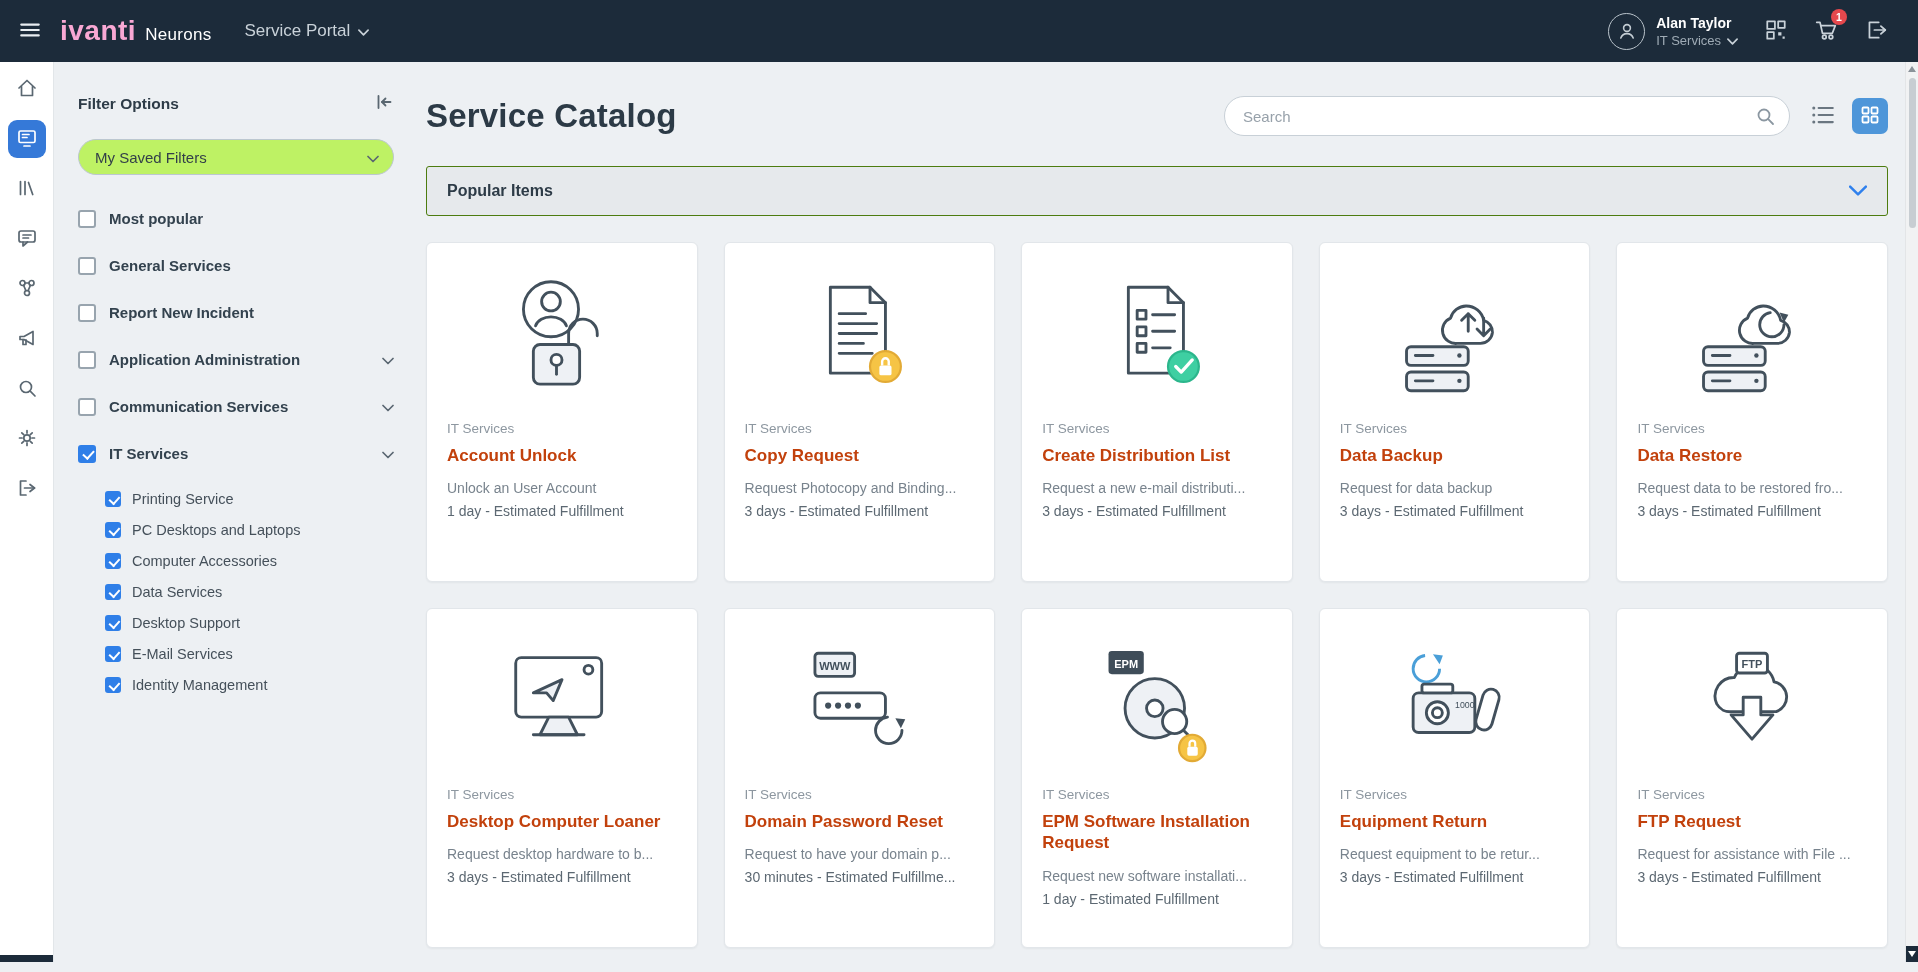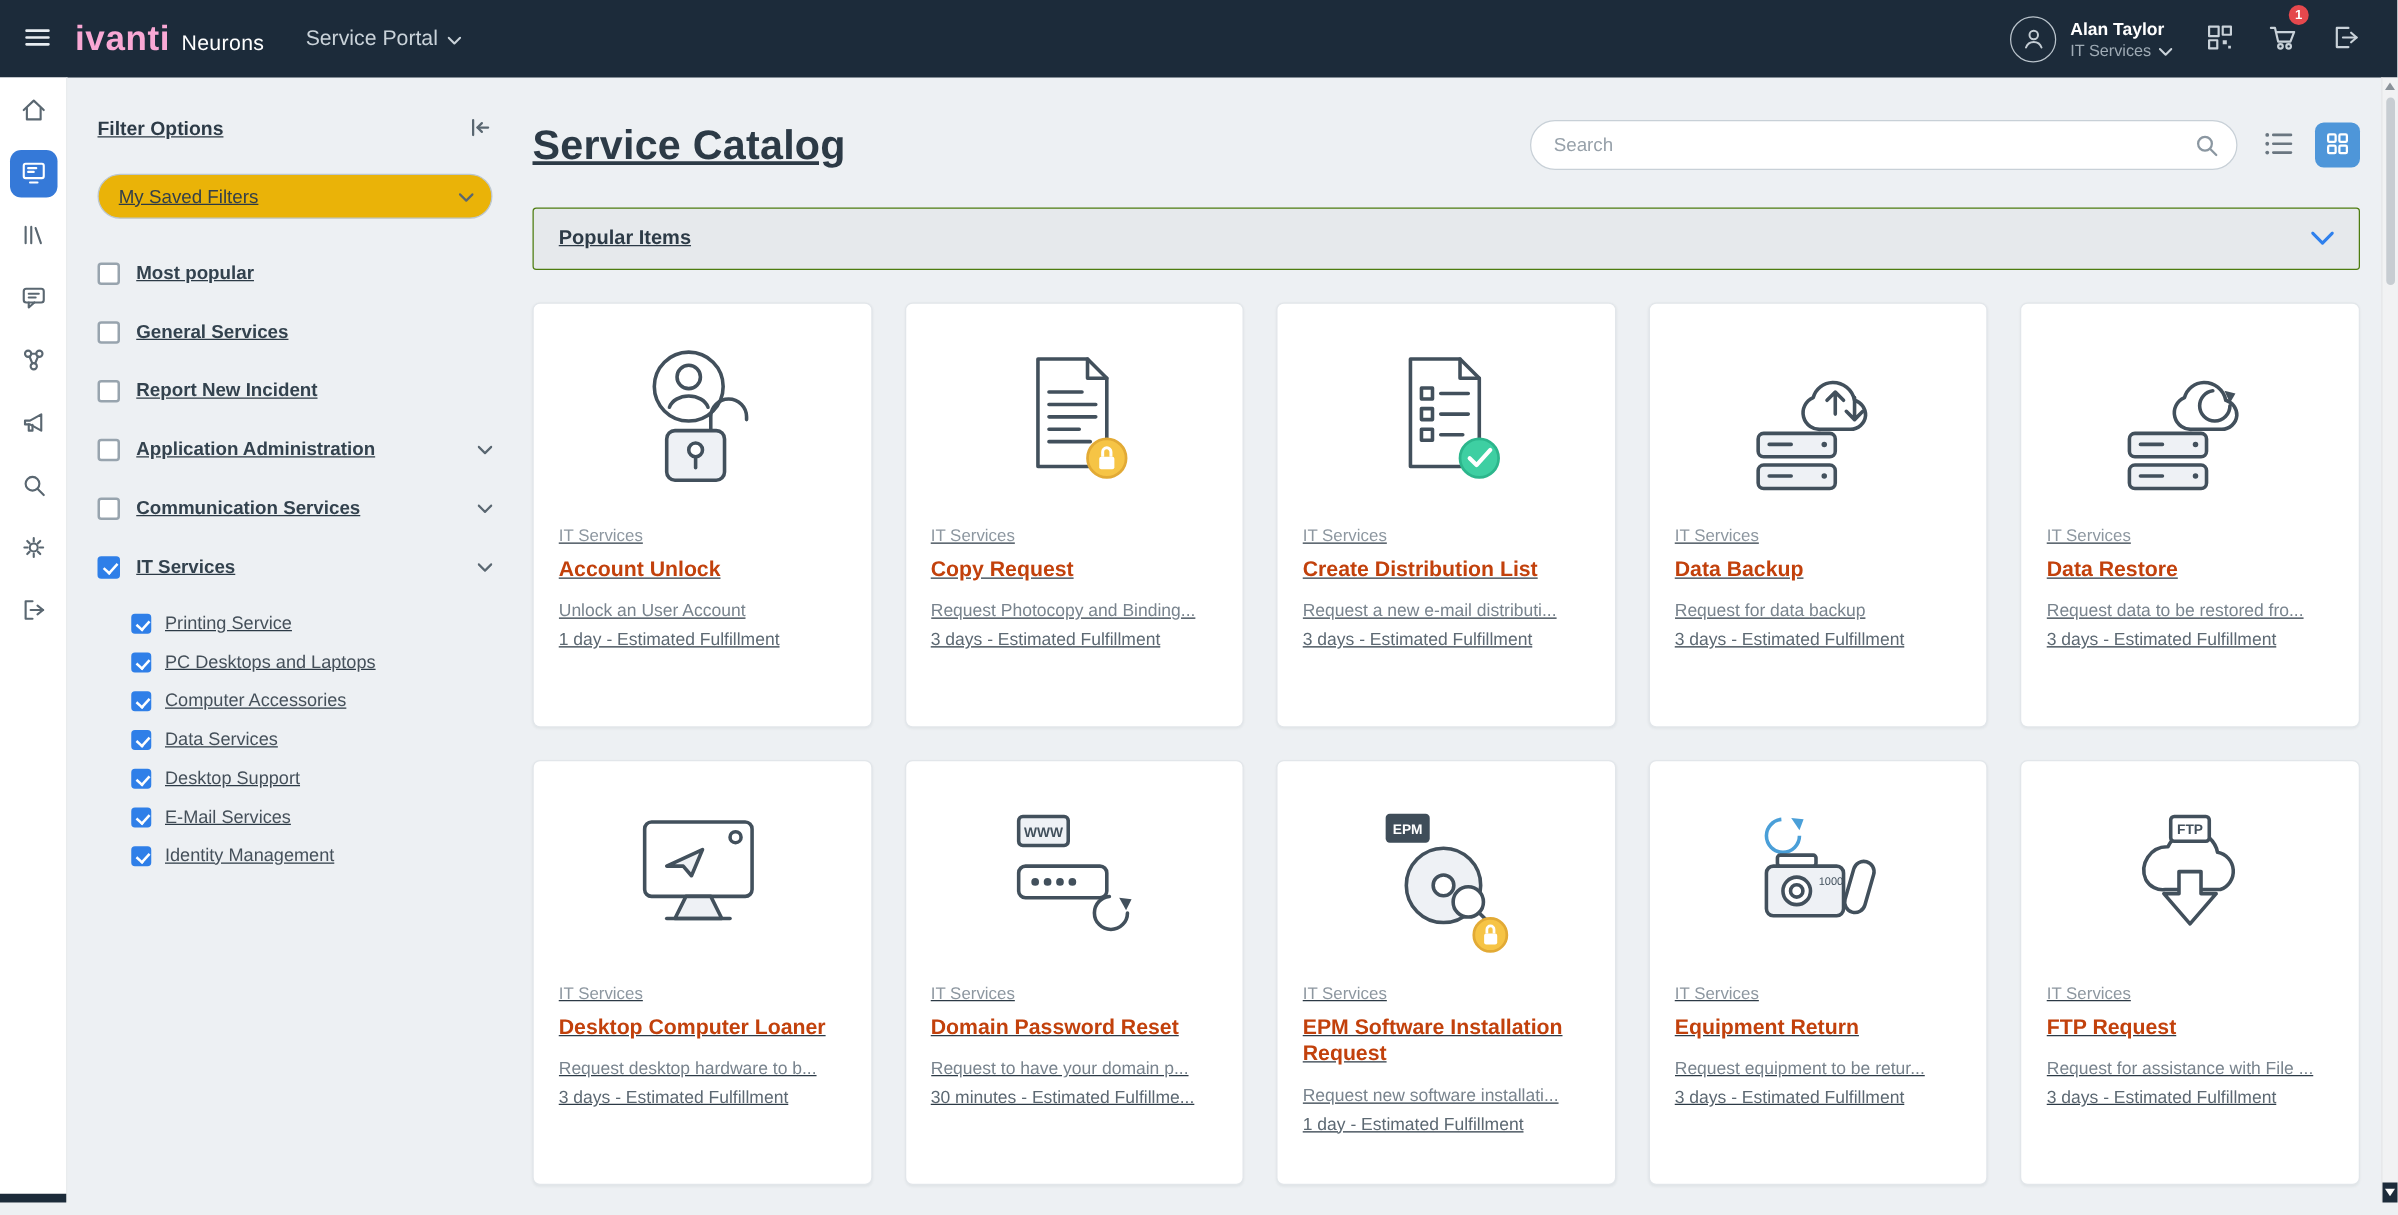--- a/index.html
+++ b/index.html
@@ -12,45 +12,45 @@
   }
   
   .topbar { height:62px; background:#1c2b3a; display:flex; align-items:center; padding:0 30px 0 0; }
   .menu-btn { width:60px; height:62px; background:transparent; border:none; display:flex; align-items:center; justify-content:center; cursor:pointer; }
   .menu-btn svg { width:24px; height:24px; stroke:#e8edf1; stroke-width:2; fill:none; stroke-linecap:round; }
   .brand { display:flex; align-items:baseline; gap:9px; }
   .brand-ivanti { color:#f9a8d4; font-size:28px; font-weight:700; letter-spacing:.5px; }
   .brand-neurons { color:#fff; font-size:17px; font-weight:400; letter-spacing:.3px; }
   .portal { display:flex; align-items:center; gap:8px; margin-left:16px; padding-left:16px; border-left:1px solid #44556a00; color:#c9d2d9; font-size:17px; cursor:pointer; }
   .chev-sm svg { width:11px; height:7px; stroke:#c9d2d9; stroke-width:1.8; fill:none; stroke-linecap:round; stroke-linejoin:round; }
-  .top-right { margin-left:auto; display:flex; gap:26px; }
+  .top-right { margin-left:auto; display:flex; align-items:center; gap:26px; }
   .user { display:flex; align-items:center; gap:11px; cursor:pointer; }
   .avatar { width:37px; height:37px; border-radius:50%; border:1.6px solid #b9c3cb; display:flex; align-items:center; justify-content:center; }
   .avatar svg { width:22px; height:22px; stroke:#c3ccd3; stroke-width:1.6; fill:none; stroke-linecap:round; }
   .user-name { font-size:14px; font-weight:700; color:#fff; line-height:1.35; }
   .user-role { font-size:13px; color:#9fabb5; display:flex; align-items:center; gap:6px; }
   .hicon-btn { background:none; border:none; padding:0; cursor:pointer; position:relative; }
   .hicon-btn svg { width:24px; height:24px; stroke:#c9d2d9; stroke-width:1.6; fill:none; stroke-linecap:round; stroke-linejoin:round; }
   .badge { position:absolute; top:-9px; right:-9px; background:#e5484d; color:#fff; font-size:10.5px; font-weight:700; min-width:16px; height:16px; padding:0 3px; border-radius:9px; display:flex; align-items:center; justify-content:center; }
   
-  .shell { display:flex; height:900px; position:relative;text-decoration:underline; }
+  .shell { display:flex; height:900px; position:relative; }
   
   .rail { width:54px; background:#fff; border-right:1px solid #e2e6e9; display:flex; flex-direction:column; align-items:center; padding-top:8px; gap:12px; position:relative; flex:none; }
   .rail-item { width:38px; height:38px; border-radius:9px; display:flex; align-items:center; justify-content:center; cursor:pointer; background:transparent; border:none; padding:0; }
   .rail-item svg { width:22px; height:22px; stroke:#5a6771; stroke-width:1.7; fill:none; stroke-linecap:round; stroke-linejoin:round; }
   .rail-item.selected { background:#3579d8; }
   .rail-item.selected svg { stroke:#fff; }
   .rail-bottom { position:absolute; bottom:0; left:0; width:100%; height:7px; background:#1c2b3a; }
   
   .sidebar { width:366px; flex:none; padding:30px 26px 0 24px; }
   .sb-head { display:flex; align-items:center; justify-content:space-between; }
   .sb-title { font-size:15.5px; font-weight:700; color:#2d3b47; }
   .collapse-btn { background:none; border:none; padding:0; cursor:pointer; }
   .collapse-btn svg { width:20px; height:20px; stroke:#5a6771; stroke-width:1.8; fill:none; stroke-linecap:round; stroke-linejoin:round; }
-  .saved { margin-top:24px; height:36px; border:1px solid #bcc7d0; border-radius:18px; background:#eab308; display:flex; align-items:center; justify-content:space-between; padding:0 14px 0 16px; font-size:15px; color:#333f49; cursor:pointer; }
+  .saved { margin-top:24px; height:36px; border:1px solid #bcc7d0; border-radius:18px; background:#bef264; display:flex; align-items:center; justify-content:space-between; padding:0 14px 0 16px; font-size:15px; color:#333f49; cursor:pointer; }
   .saved .chev svg { width:12px; height:8px; stroke:#5a6771; stroke-width:1.7; fill:none; stroke-linecap:round; stroke-linejoin:round; }
   .filters { margin-top:20px; }
   .filter-row { display:flex; align-items:center; height:47px; gap:13px; cursor:pointer; }
   .flabel { font-size:15px; font-weight:700; color:#33424e; }
   .filter-row .chev { margin-left:auto; }
   .chev svg { width:12px; height:8px; stroke:#5a6771; stroke-width:1.7; fill:none; stroke-linecap:round; stroke-linejoin:round; }
   .cb { width:18px; height:18px; border:2px solid #98a4ae; border-radius:3px; background:#fff; position:relative; flex:none; }
   .cb.checked { background:#2f7fe8; border-color:#2f7fe8; }
   .cb.checked::after { content:""; position:absolute; left:4.5px; top:1px; width:5px; height:9px; border:solid #fff; border-width:0 2.4px 2.4px 0; transform:rotate(42deg); }
   .children { margin-top:6px; padding-left:27px; }

